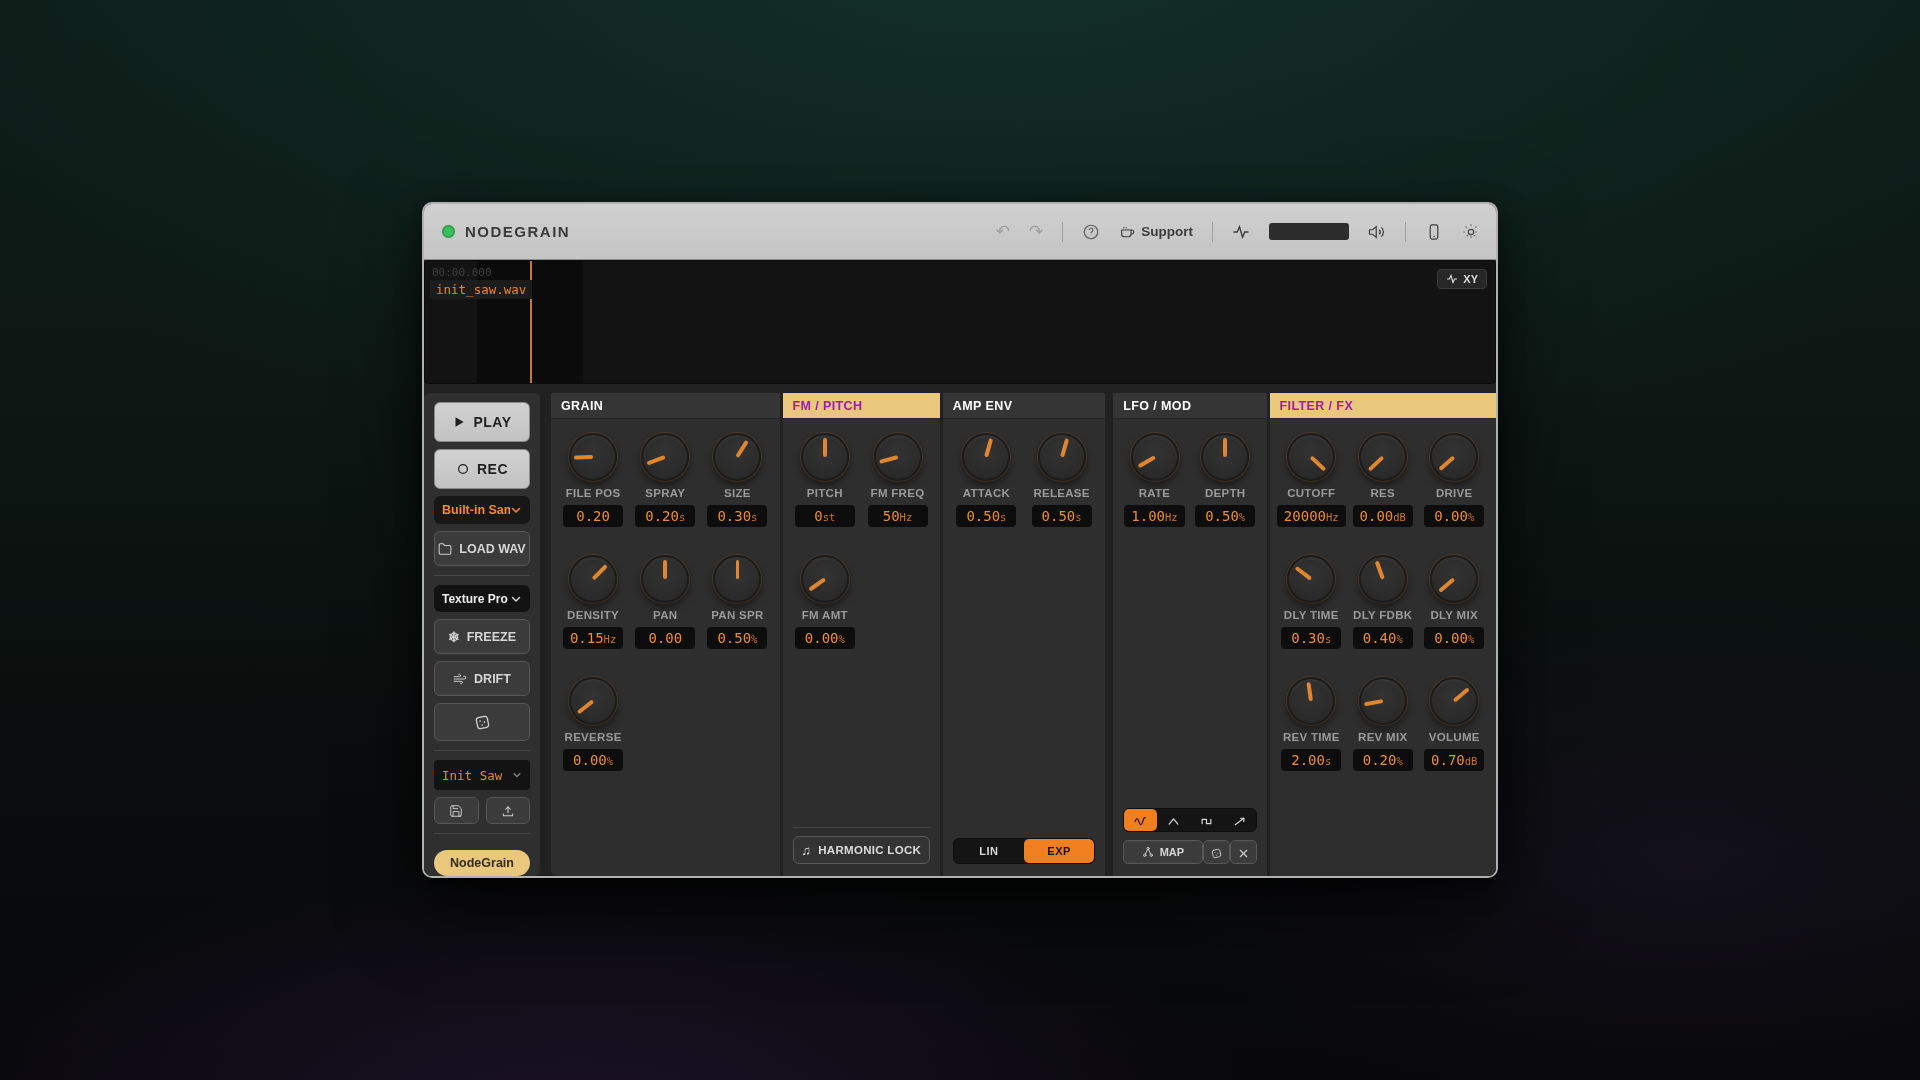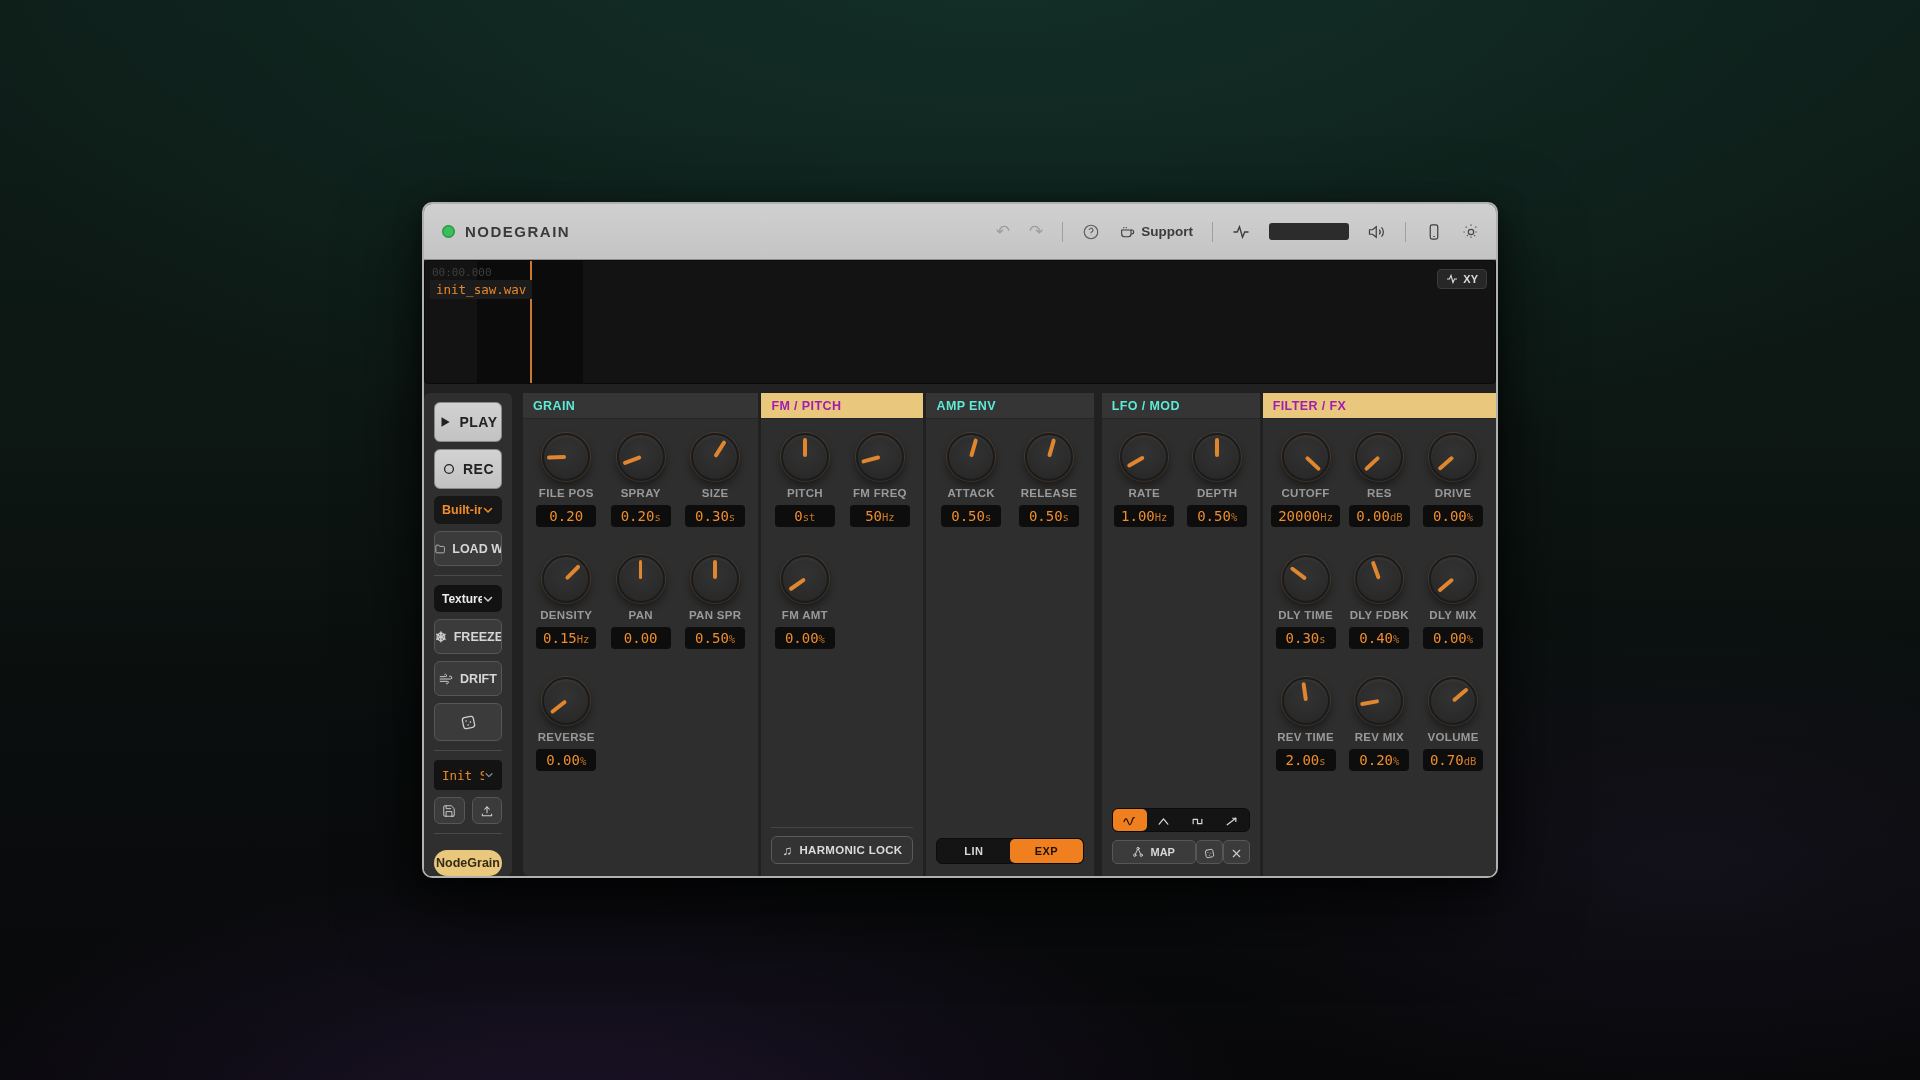--- a/index.html
+++ b/index.html
@@ -51,21 +51,21 @@
     font-family:"DejaVu Sans Mono", monospace; font-size:15px; letter-spacing:7px; color:#4f4f4f; }
   .xy-btn{ position:absolute; right:8px; top:8px; display:flex; align-items:center; gap:5px;
     background:#272727; border:1px solid #3a3a3a; border-radius:4px; padding:3px 8px;
     color:#dcdcdc; font-size:11px; font-weight:bold; }
   .xy-btn .icon{ width:12px; height:12px; display:inline-flex; }
   .icon svg{ width:100%; height:100%; }
   
   .controls{ flex:1; display:flex; gap:11px; min-height:0; }
   
   .left-panel{
-    width:88px; flex:none; background:#2f2f2f; border-radius:6px;
+    width:116px; flex:none; background:#2f2f2f; border-radius:6px;
     padding:9px 10px; display:flex; flex-direction:column; gap:7px;
   }
   .lp-btn{ display:flex; align-items:center; justify-content:center; gap:7px; border-radius:6px; flex:none; }
   .lp-light{ background:linear-gradient(#d2d2d2,#c2c2c2); border:1px solid #8a8a8a; color:#222;
     font-size:14px; font-weight:bold; letter-spacing:.5px; height:40px; }
   .lp-light .icon{ width:14px; height:14px; color:#222; }
   .lp-dark{ background:#3b3b3b; border:1px solid #575757; color:#d6d6d6; font-size:12.5px; font-weight:bold; height:35px; }
   .lp-dark .icon{ width:14px; height:14px; color:#cfcfcf; }
   .lp-dark .glyph{ font-size:14px; line-height:1; color:#cfcfcf; }
   .lp-iconbtn{ height:38px; }
@@ -87,21 +87,21 @@
   .lp-badge{ background:#e9c87e; border-radius:13px; height:26px; display:flex; align-items:center; justify-content:center;
     color:#342a16; font-size:12.5px; font-weight:bold; flex:none; }
   
   .sections{ flex:1; display:flex; gap:3px; min-width:0; }
   .section{ background:#2e2e2e; display:flex; flex-direction:column; min-width:0; }
   .section.gap-left{ margin-left:5px; }
   .section:first-child{ border-radius:6px 0 0 6px; }
   .section:last-child{ border-radius:0 6px 6px 0; }
   .sec-header{ height:26px; flex:none; background:#353535; border-bottom:1px solid #262626;
     display:flex; align-items:center; padding:0 10px; font-size:12.5px; font-weight:bold;
-    letter-spacing:.4px; color:#5eead4; }
+    letter-spacing:.4px; color:#ffffff; }
   .sec-header.hl{ background:#e9c87e; color:#a21caf; }
   .sec-body{ display:grid; padding:14px 6px 0; row-gap:28px; justify-items:center; align-content:start; flex:1; }
   .cols-3{ grid-template-columns:repeat(3,1fr); }
   .cols-2{ grid-template-columns:repeat(2,1fr); }
   .knob-cell{ display:flex; flex-direction:column; align-items:center; gap:6px; }
   .knob{
     width:48px; height:48px; border-radius:50%; position:relative;
     background:radial-gradient(circle at 50% 38%, #333 0%, #2b2b2b 60%, #252525 100%);
     border:2px solid #1b1b1b;
     box-shadow:0 0 0 1px rgba(190,125,60,.22), 0 5px 9px rgba(0,0,0,.45), inset 0 2px 3px rgba(255,255,255,.05);

